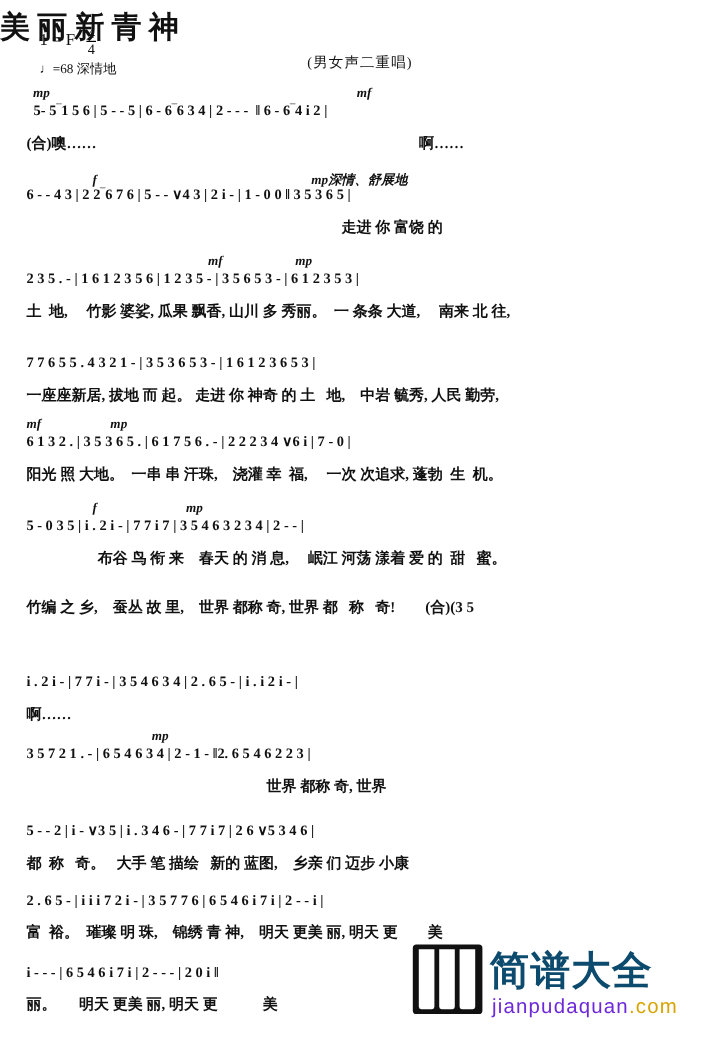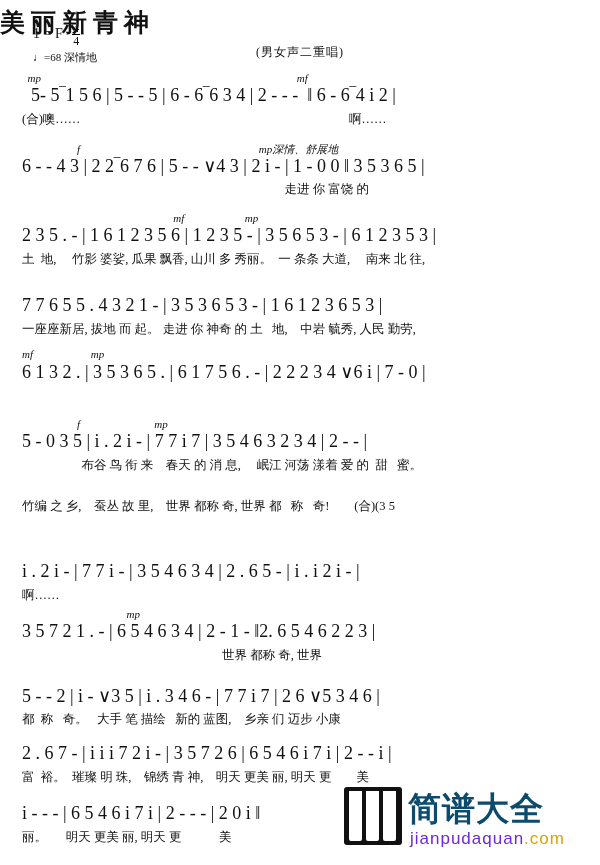--- a/index.html
+++ b/index.html
@@ -26,24 +26,24 @@
     position:absolute;top:22px;left:33px;font-size:14px;
   }
   .keysig .frac{display:inline-block;vertical-align:middle;line-height:1;margin-left:6px;text-align:center;font-size:12px;}
   .keysig .frac b{display:block;font-weight:normal;}
   .keysig .frac .num{border-bottom:1px solid #000;padding:0 1px;}
   .tempo{
     position:absolute;top:50px;left:33px;font-size:11px;letter-spacing:0px;
   }
 
   
-  .sys{position:absolute;left:0;width:488px;}
+  .sys{position:absolute;left:0;width:488px;font-weight:bold;}
   .notes{
     position:relative;height:26px;
-    font-size:18px;
+    font-size:12px;
     font-family:"Liberation Serif", serif;
     white-space:pre;
     letter-spacing:0px;
     padding-left:22px;
     box-sizing:border-box;
   }
   .lyr{
     position:relative;height:20px;
     font-size:12.5px;
     white-space:pre;
@@ -116,20 +116,21 @@
 
   <div class="sys" style="top:282px">
     <div class="dyn"></div>
     <div class="notes">7 7 6 5 5 . 4 3 2 1 - | 3 5 3 6 5 3 - | 1 6 1 2 3 6 5 3 |</div>
     <div class="lyr">一座座新居, 拔地 而 起。 走进 你 神奇 的 土   地,    中岩 毓秀, 人民 勤劳,</div>
   </div>
 
   <div class="sys" style="top:348px">
     <div class="dyn">mf                     mp</div>
     <div class="notes">6 1 3 2 . | 3 5 3 6 5 . | 6 1 7 5 6 . - | 2 2 2 3 4 ∨6 i | 7 - 0 |</div>
+    <div class="lyr">阳光 照 大地。  一串 串 汗珠,    浇灌 幸  福,     一次 次追求, 蓬勃  生  机。</div>
   </div>
 
   <div class="sys" style="top:418px">
     <div class="dyn">                    f                           mp</div>
     <div class="notes">5 - 0 3 5 | i . 2 i - | 7 7 i 7 | 3 5 4 6 3 2 3 4 | 2 - - |</div>
     <div class="lyr">                   布谷 鸟 衔 来    春天 的 消 息,     岷江 河荡 漾着 爱 的  甜   蜜。</div>
   </div>
 
   <div class="sys" style="top:485px">
     <div class="dyn"></div>
@@ -149,21 +150,21 @@
   </div>
 
   <div class="sys" style="top:672px">
     <div class="dyn"></div>
     <div class="notes">5 - - 2 | i - ∨3 5 | i . 3 4 6 - | 7 7 i 7 | 2 6 ∨5 3 4 6 |</div>
     <div class="lyr">都  称   奇。   大手 笔 描绘   新的 蓝图,    乡亲 们 迈步 小康</div>
   </div>
 
   <div class="sys" style="top:730px">
     <div class="dyn"></div>
-    <div class="notes">2 . 6 7 - | i i i 7 2 i - | 3 5 7 2 6 | 6 5 4 6 i 7 i | 2 - - i |</div>
+    <div class="notes">2 . 6 5 - | i i i 7 2 i - | 3 5 7 7 6 | 6 5 4 6 i 7 i | 2 - - i |</div>
     <div class="lyr">富  裕。  璀璨 明 珠,    锦绣 青 神,    明天 更美 丽, 明天 更        美</div>
   </div>
 
   <div class="sys" style="top:790px">
     <div class="dyn"></div>
     <div class="notes">i - - - | 6 5 4 6 i 7 i | 2 - - - | 2 0 i ‖</div>
     <div class="lyr">丽。      明天 更美 丽, 明天 更            美</div>
   </div>
 
   <div class="logo">

